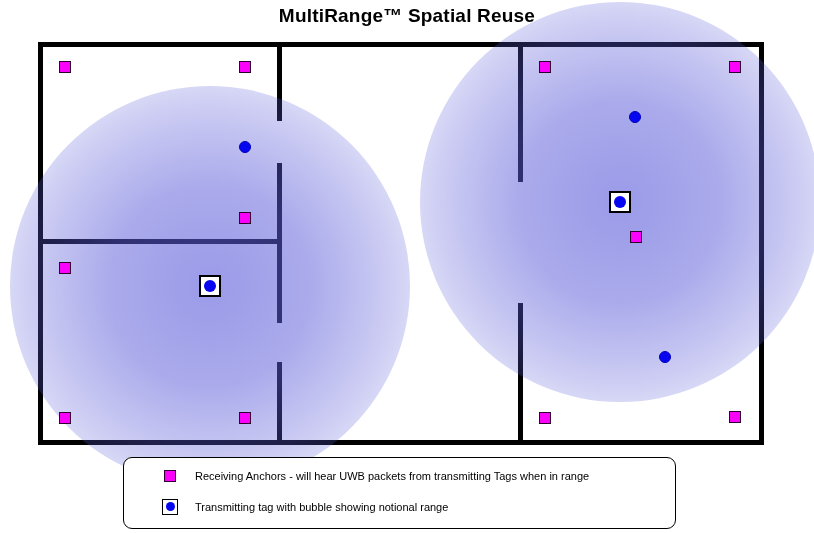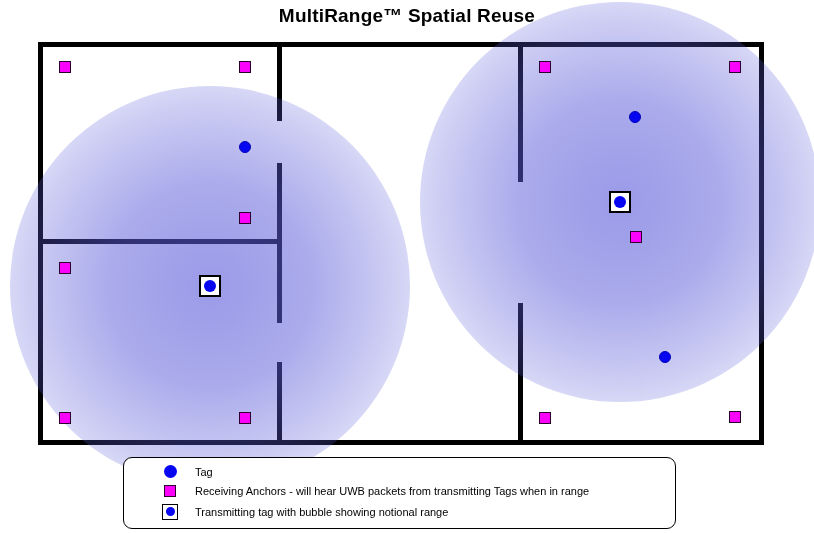--- a/index.html
+++ b/index.html
@@ -69,26 +69,20 @@
       <div class="inner-dot" style="background: rgb(6, 6, 240);"></div>
     </div>
     <div class="marker tx-box" style="left: 620px; top: 202px;">
       <div class="inner-dot" style="background: rgb(6, 6, 240);"></div>
     </div>
   </div>
 
 <div class="legend" id="legend">
     <div class="legend-row">
       <div class="legend-marker">
-        <div class="lg-tag" style="background: rgb(6, 6, 240);"></div>
-      </div>
-      <div class="legend-label">Tag</div>
-    </div>
-    <div class="legend-row">
-      <div class="legend-marker">
         <div class="lg-anchor" style="background: rgb(251, 2, 251); border: 1.5px solid rgb(46, 0, 46);"></div>
       </div>
       <div class="legend-label">Receiving Anchors - will hear UWB packets from transmitting Tags when in range</div>
     </div>
     <div class="legend-row">
       <div class="legend-marker">
         <div class="lg-txbox">
           <div class="lg-inner" style="background: rgb(6, 6, 240);"></div>
         </div>
       </div>

